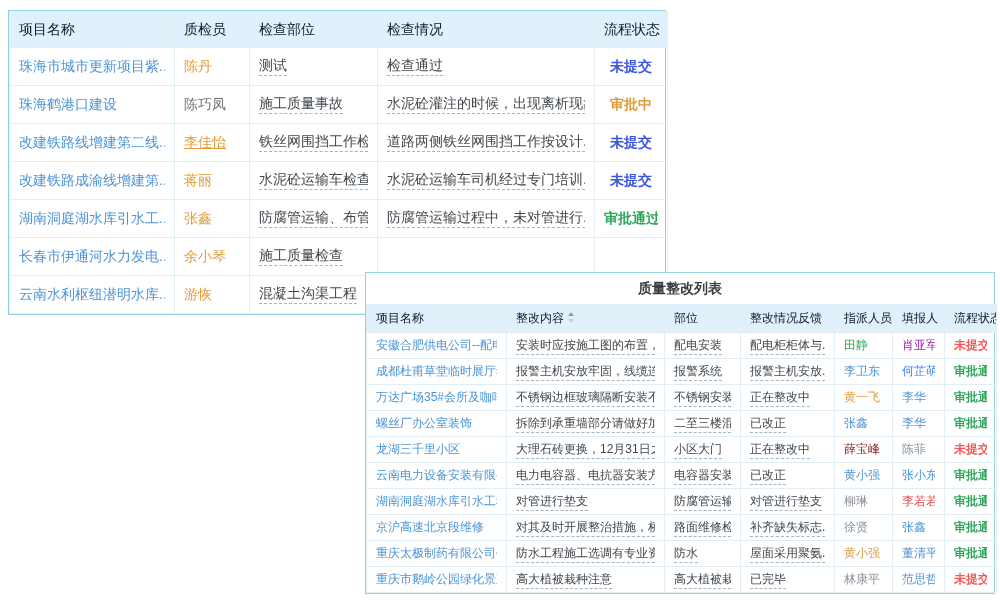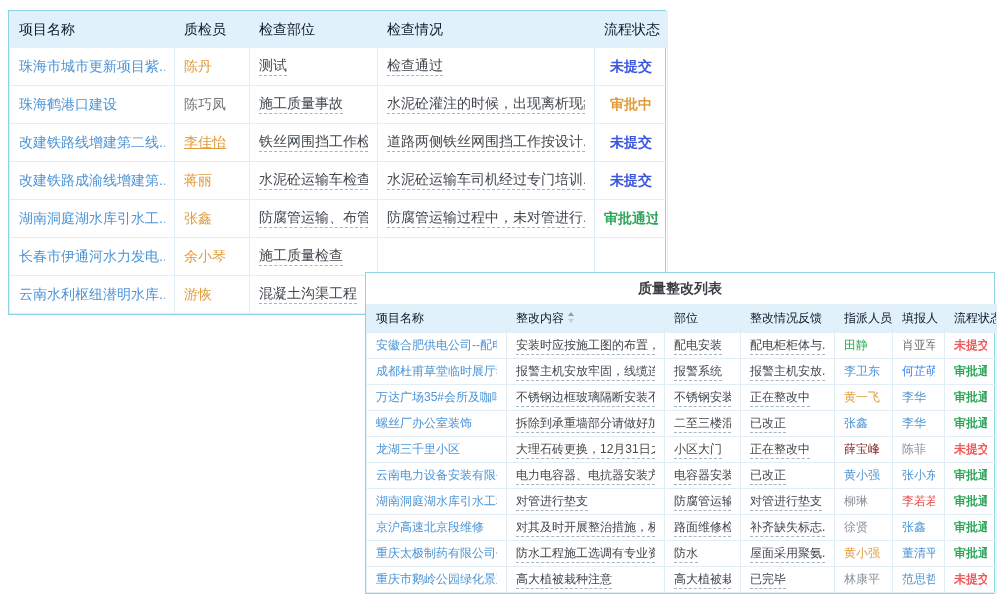--- a/index.html
+++ b/index.html
@@ -133,21 +133,21 @@
           <th>流程状态</th>
         </tr>
       </thead>
       <tbody>
           <tr>
             <td><span class="cell link">安徽合肥供电公司--配电设备...</span></td>
             <td><span class="cell dash">安装时应按施工图的布置，将...</span></td>
             <td><span class="cell dash">配电安装</span></td>
             <td><span class="cell dash">配电柜柜体与...</span></td>
             <td><span class="cell person" style="color: rgb(46, 166, 90);">田静</span></td>
-            <td><span class="cell person" style="color: #737373; font-family: Liberation Serif, serif;">肖亚军</span></td>
+            <td><span class="cell person" style="color: #a21caf; font-family: Liberation Serif, serif;">肖亚军</span></td>
             <td><span class="cell status" style="color: rgb(239, 90, 90);">未提交</span></td>
           </tr>
           <tr>
             <td><span class="cell link">成都杜甫草堂临时展厅独立展...</span></td>
             <td><span class="cell dash">报警主机安放牢固，线缆连接...</span></td>
             <td><span class="cell dash">报警系统</span></td>
             <td><span class="cell dash">报警主机安放...</span></td>
             <td><span class="cell person" style="color: rgb(75, 148, 214);">李卫东</span></td>
             <td><span class="cell person" style="color: #3b82f6;">何芷萌</span></td>
             <td><span class="cell status" style="color: rgb(46, 166, 90);">审批通过</span></td>

